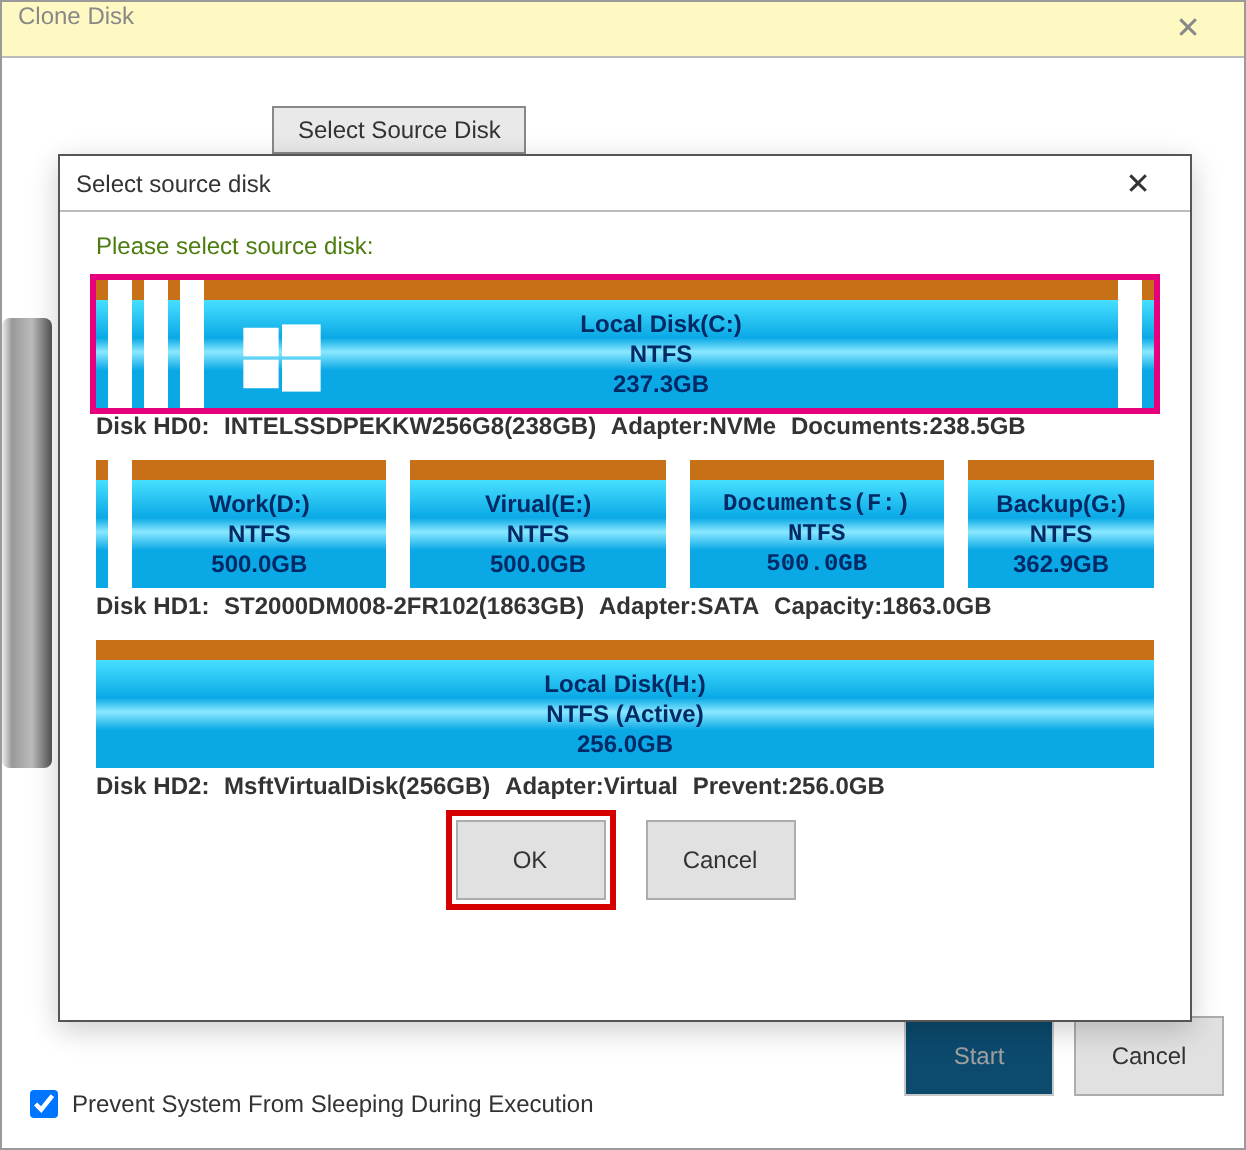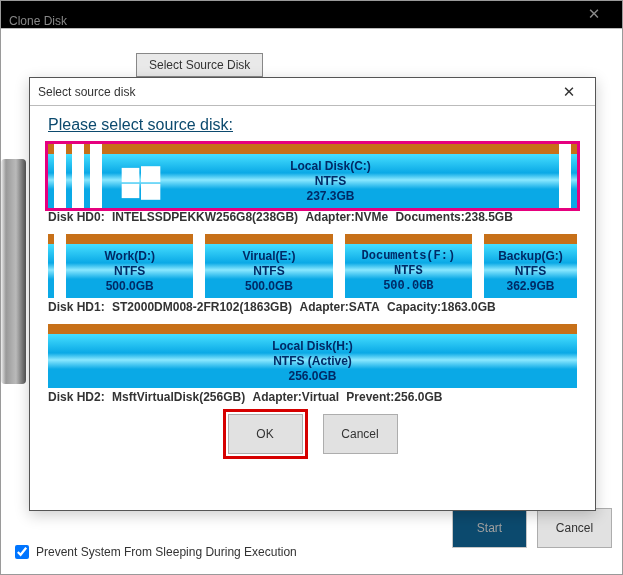--- a/index.html
+++ b/index.html
@@ -15,24 +15,24 @@
   }
   .outer-window {
     position: absolute;
     top: 0; left: 0;
     width: 623px; height: 575px;
     border: 1px solid #9a9a9a;
     background: #fff;
   }
   .outer-titlebar {
     height: 28px;
-    background: #000000;
+    background: #fef9c3;
     border-bottom: 1px solid #bbb;
     display: flex;
-    align-items: flex-end;
+    align-items: flex-start;
     padding: 0 8px;
     color: #888;
   }
   .outer-close {
     margin-left: auto;
     width: 40px;
     text-align: center;
     color: #888;
     font-size: 15px;
     line-height: 28px;
@@ -124,24 +124,23 @@
     width: 36px;
     text-align: center;
     font-size: 15px;
     color: #333;
     cursor: pointer;
   }
   .modal-body {
     padding: 10px 18px 10px 18px;
   }
   .prompt {
-    color: #0c4a6e;
-    font-size: 16px;
+    color: #4d7c0f;
+    font-size: 12px;
     margin-bottom: 10px;
-    text-decoration: underline;
   }
 
   .disk-block { margin-bottom: 6px; }
   .disk-row {
     display: flex;
     gap: 12px;
     align-items: center;
   }
   .disk-row.selected {
     outline: 3px solid #e6007e;

